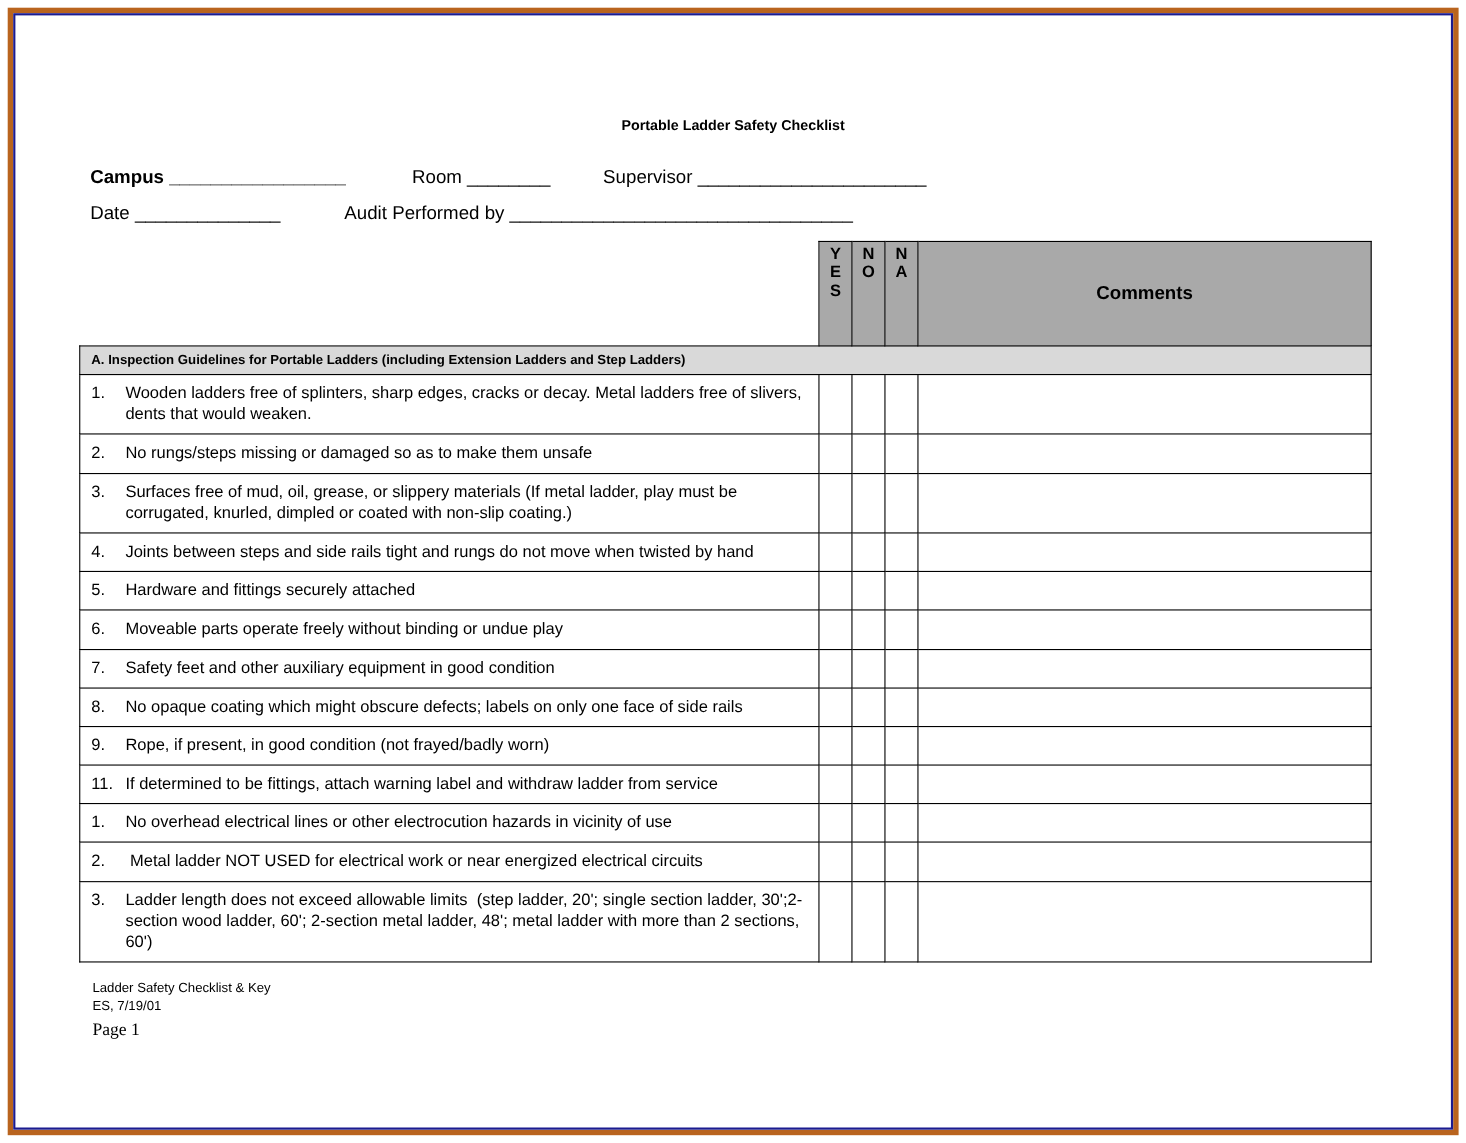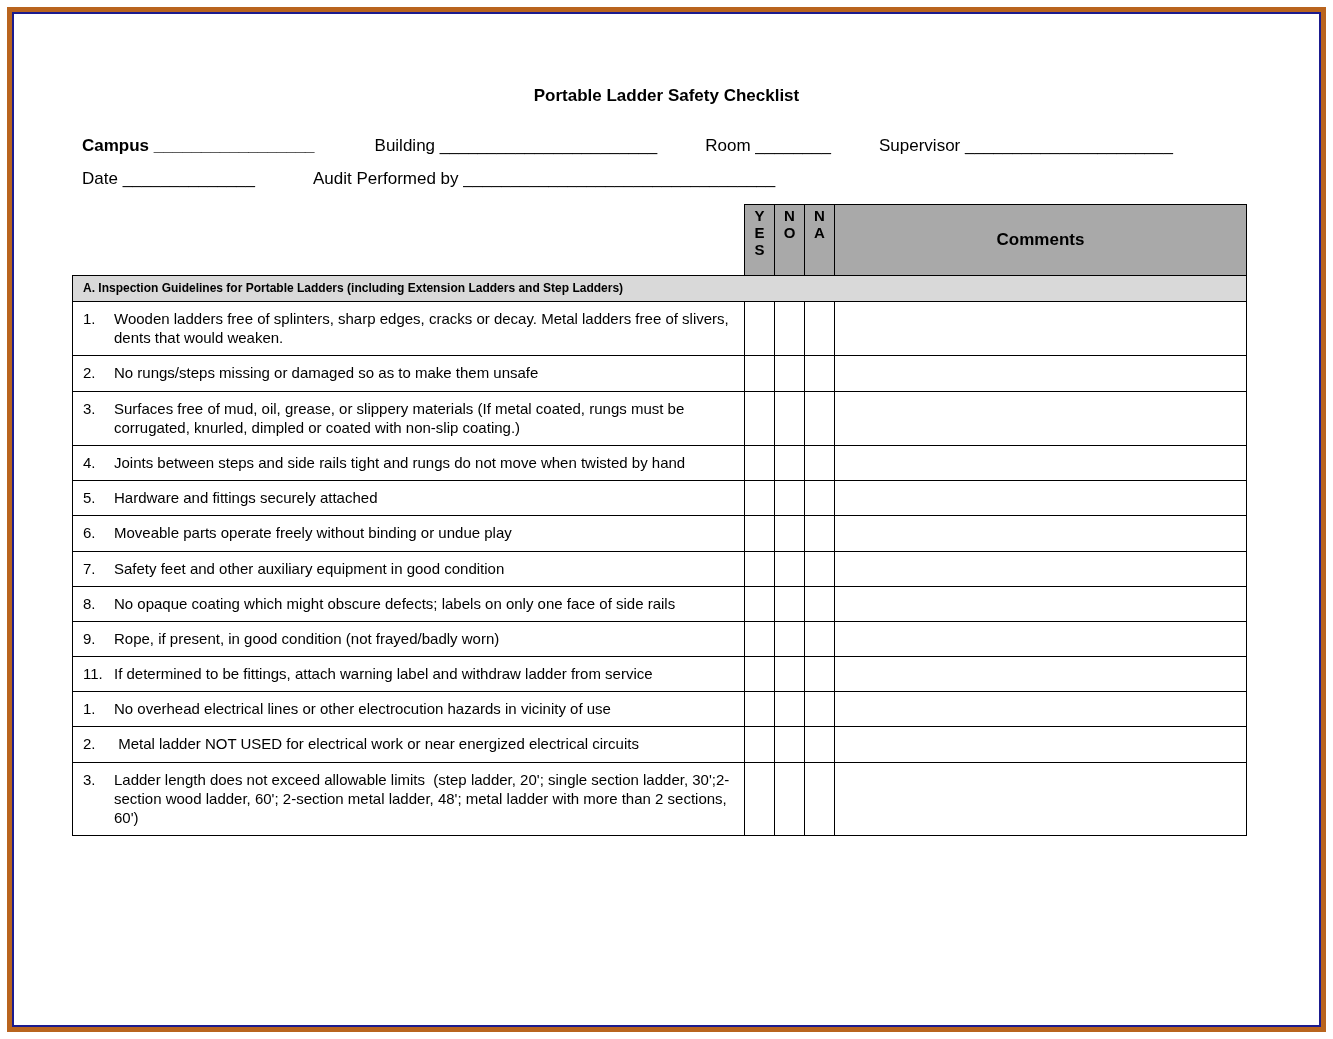--- a/index.html
+++ b/index.html
@@ -10,39 +10,39 @@
   }
   *{box-sizing:content-box;}
   body{
     margin:0; background:#ffffff; width:1333px; height:1039px; overflow:hidden;
     font-family:"Liberation Sans",sans-serif; color:#000;
   }
   .frame{margin:7px; border:5px solid var(--frame-orange);}
   .inner{border:2px solid var(--frame-navy); height:1011px; overflow:hidden; background:#fff;}
   .content{padding:0 58px;}
 
-  .doc-title{margin-top:72px; text-align:center; font-weight:bold; font-size:17px;}
+  .doc-title{margin-top:92px; text-align:center; font-weight:bold; font-size:13px;}
 
   .fields-row{margin-top:30px; padding-left:10px; font-size:17px; display:flex; align-items:baseline;}
   .fields-row.second{margin-top:13px;}
   .field{white-space:pre;}
   .f1{margin-right:60px;font-weight:bold;} .f2{margin-right:48px;} .f3{margin-right:48px;}
   .f5{margin-right:58px;}
 
   .table-wrap{margin-top:15px;}
   table{border-collapse:collapse; table-layout:fixed; width:1174px; font-size:15px;}
   col.c-text{width:672px;} col.c-mark{width:30px;} col.c-comments{width:412px;}
   th,td{border:1px solid #000;}
   .blank-header{border:none; background:#fff;}
   .col-head{
     background:var(--header-gray); vertical-align:top; font-weight:bold;
     padding:3px 0 0 0; font-size:15px; line-height:1.12; text-align:center;
     white-space:pre-line; height:62px;
   }
-  .comments-head{vertical-align:middle; font-size:17px; white-space:normal; padding:4px;}
+  .comments-head{vertical-align:middle; font-size:17px; white-space:normal; padding:16px;}
   .section-header{
     background:var(--section-gray); font-weight:bold; font-size:12px;
     padding:5px 10px 6px 10px; white-space:pre-wrap;
   }
   .item-cell{padding:7px 8px 8px 10px; vertical-align:top; line-height:1.28;}
   .item-flex{display:flex;}
   .num{flex:0 0 31px;}
   .txt{flex:1; white-space:pre-wrap;}
   .mark-cell{background:#fff;}
   .comment-cell{background:#fff;}
@@ -54,21 +54,20 @@
 <body>
 
 <div class="frame">
   <div class="inner">
     <div class="content">
 
       <div class="doc-title">Portable Ladder Safety Checklist</div>
 
       <div class="fields-row">
         <div class="field f1"><span>Campus</span> <span>_________________</span></div>
-        <div class="field f2"><span>Building</span> <span>_______________________</span></div>
         <div class="field f3"><span>Room</span> <span>________</span></div>
         <div class="field f4"><span>Supervisor</span> <span>______________________</span></div>
       </div>
 
       <div class="fields-row second">
         <div class="field f5"><span>Date</span> <span>______________</span></div>
         <div class="field f6"><span>Audit Performed by</span> <span>_________________________________</span></div>
       </div>
 
       <div class="table-wrap">
@@ -118,21 +117,21 @@
                 </td>
                 <td class="mark-cell"></td>
                 <td class="mark-cell"></td>
                 <td class="mark-cell"></td>
                 <td class="comment-cell"></td>
               </tr>
               <tr>
                 <td class="item-cell">
                   <div class="item-flex">
                     <span class="num">3.</span>
-                    <span class="txt">Surfaces free of mud, oil, grease, or slippery materials (If metal coated, rungs must be corrugated, knurled, dimpled or coated with non-slip coating.)</span>
+                    <span class="txt">Surfaces free of mud, oil, grease, or slippery materials (If metal ladder, play must be corrugated, knurled, dimpled or coated with non-slip coating.)</span>
                   </div>
                 </td>
                 <td class="mark-cell"></td>
                 <td class="mark-cell"></td>
                 <td class="mark-cell"></td>
                 <td class="comment-cell"></td>
               </tr>
               <tr>
                 <td class="item-cell">
                   <div class="item-flex">
@@ -250,16 +249,21 @@
                 </td>
                 <td class="mark-cell"></td>
                 <td class="mark-cell"></td>
                 <td class="mark-cell"></td>
                 <td class="comment-cell"></td>
               </tr>
             </tbody>
         </table>
       </div>
 
+      <div class="footer">
+        <div>Ladder Safety Checklist &amp; Key</div>
+        <div>ES, 7/19/01</div>
+        <div class="page-num">Page 1</div>
+      </div>
 
     </div>
   </div>
 </div>
 
 </body></html>

